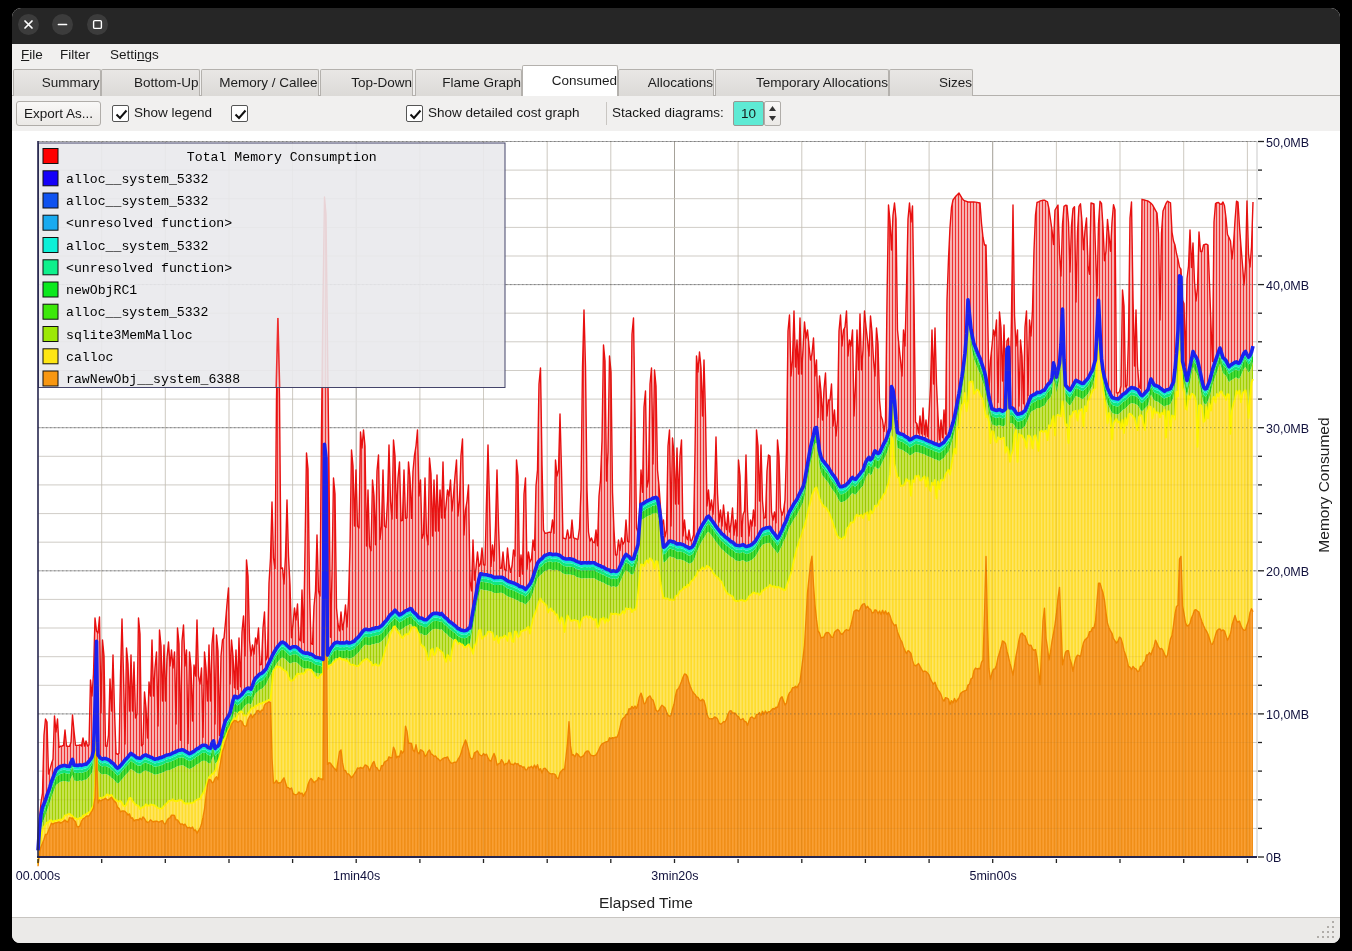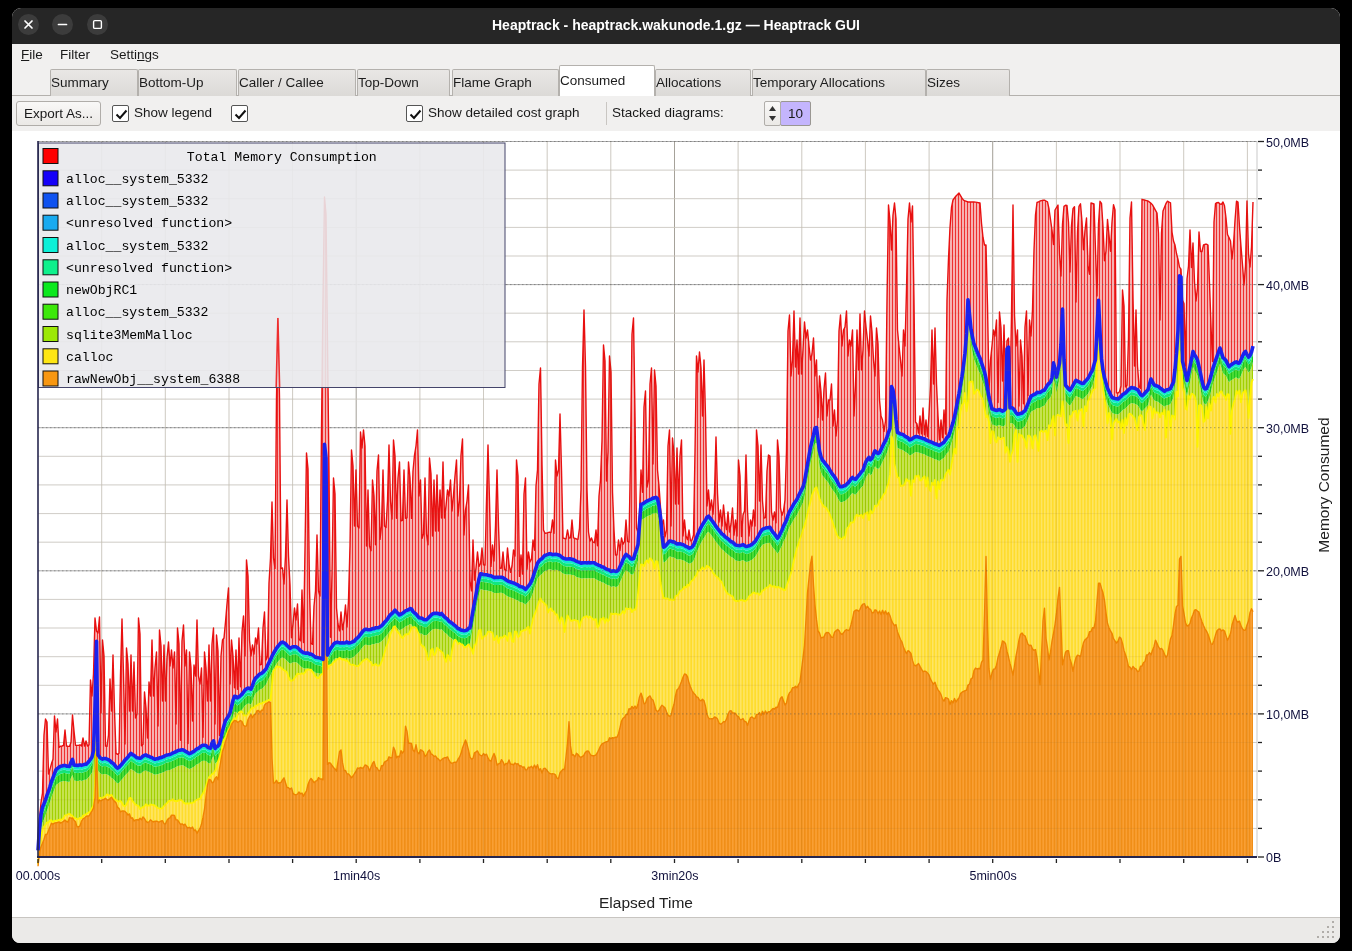--- a/index.html
+++ b/index.html
@@ -5,38 +5,37 @@
 body { font-family:"Liberation Sans", sans-serif; position:relative; }
 .win { position:absolute; left:12px; top:8px; width:1328px; height:935px; background:#fff; border-radius:9px 9px 8px 8px; overflow:hidden; }
 .titlebar { position:absolute; left:0; top:0; width:100%; height:36px; background:#262626; }
 .title { position:absolute; left:0; right:0; top:9px; text-align:center; color:#fff; font-size:14px; font-weight:bold; }
 .wbtn { position:absolute; top:6px; width:21px; height:21px; border-radius:50%; background:#3c3c3c; }
 .wbtn svg { position:absolute; left:0; top:0; }
 .menubar { position:absolute; left:0; top:36px; width:100%; height:23px; background:#f1f0ef; font-size:13.5px; color:#191919; }
 .menubar span { position:absolute; top:3px; }
 .tabstrip { position:absolute; left:0; top:59px; width:100%; height:29px; background:#f1f0ef; }
 .tabstrip .baseline { position:absolute; left:0; bottom:0px; width:100%; height:1px; background:#b4b1ad; }
-.tab { position:absolute; bottom:0px; height:27px; background:linear-gradient(#e9e7e5,#dcdad7); border:1px solid #b4b1ad; border-bottom:none; border-radius:2px 2px 0 0; font-size:13.5px; color:#1c1c1c; text-align:left; line-height:26px;margin-left:37px; }
+.tab { position:absolute; bottom:0px; height:27px; background:linear-gradient(#e9e7e5,#dcdad7); border:1px solid #b4b1ad; border-bottom:none; border-radius:2px 2px 0 0; font-size:13.5px; color:#1c1c1c; text-align:right; line-height:26px; }
 .tab.sel { background:#fff; height:31px; line-height:29px; z-index:3; }
 .toolbar { position:absolute; left:0; top:88px; width:100%; height:35px; background:#f1f0ef; font-size:13.5px; color:#191919; }
 .btn { position:absolute; left:4px; top:5px; width:85px; height:25px; background:linear-gradient(#f9f8f7,#ebe9e6); border:1px solid #b0ada9; border-radius:3px; text-align:center; line-height:23px; }
 .cb { position:absolute; top:9px; width:17px; height:17px; background:#fff; border:1px solid #555; border-radius:2px; }
 .cb svg { position:absolute; left:1px; top:1px; }
 .tlabel { position:absolute; top:9px; }
 .sep { position:absolute; top:6px; width:1px; height:23px; background:#c9c6c2; }
-.spinval { position:absolute; top:5px; width:31px; height:25px; background:#c4b5fd; border:1px solid #9a9792; border-radius:2px; text-align:center; line-height:23px;margin-left:47px; }
+.spinval { position:absolute; top:5px; width:31px; height:25px; background:#5eead4; border:1px solid #9a9792; border-radius:2px; text-align:center; line-height:23px; }
 .spinbtn { position:absolute; top:5px; width:17px; height:25px; background:linear-gradient(#f9f8f7,#ebe9e6); border:1px solid #b0ada9; border-radius:2px; }
 .statusbar { position:absolute; left:0; bottom:0; width:100%; height:26px; background:#ebeae8; border-top:1px solid #c8c5c1; }
 .content { position:absolute; left:0; top:123px; width:100%; bottom:26px; background:#fff; }
 </style></head>
 <body>
 <div class="win">
  <div class="content"></div>
  <div class="titlebar">
-  <div class="title">Heaptrack - heaptrack.wakunode.1.gz — Heaptrack GUI</div>
   <div class="wbtn" style="left:5.5px;">
         <svg width="21" height="21">
           <path d="M7 7 L14 14 M14 7 L7 14" stroke="#fff" stroke-width="1.7" stroke-linecap="round"></path>
         </svg>
       </div>
   <div class="wbtn" style="left:40px;">
         <svg width="21" height="21">
           <path d="M6.5 10.5 L14.5 10.5" stroke="#fff" stroke-width="1.7" stroke-linecap="round"></path>
         </svg>
       </div>
@@ -48,21 +47,21 @@
  </div>
  <div class="menubar">
   <span style="left:9px;text-align:center;"><u>F</u>ile</span>
   <span style="left:48px;">Filter</span>
   <span style="left:98px;">Setti<u>n</u>gs</span>
  </div>
  <div class="tabstrip">
   <div class="baseline"></div>
   <div class="tab" style="left:1px;width:87.5px;">Summary</div>
   <div class="tab" style="left:89px;width:98.5px;">Bottom-Up</div>
-  <div class="tab" style="left:189px;width:117.5px;">Caller / Callee</div>
+  <div class="tab" style="left:189px;width:117.5px;">Memory / Callee</div>
   <div class="tab" style="left:308px;width:93px;">Top-Down</div>
   <div class="tab" style="left:403px;width:107px;">Flame Graph</div>
   <div class="tab sel" style="left:510px;width:96px;">Consumed</div>
   <div class="tab" style="left:606px;width:96px;">Allocations</div>
   <div class="tab" style="left:703px;width:174px;">Temporary Allocations</div>
   <div class="tab" style="left:877px;width:84px;">Sizes</div>
  </div>
  <div class="toolbar">
   <div class="btn">Export As...</div>
   <div class="cb" style="left:100px;">

